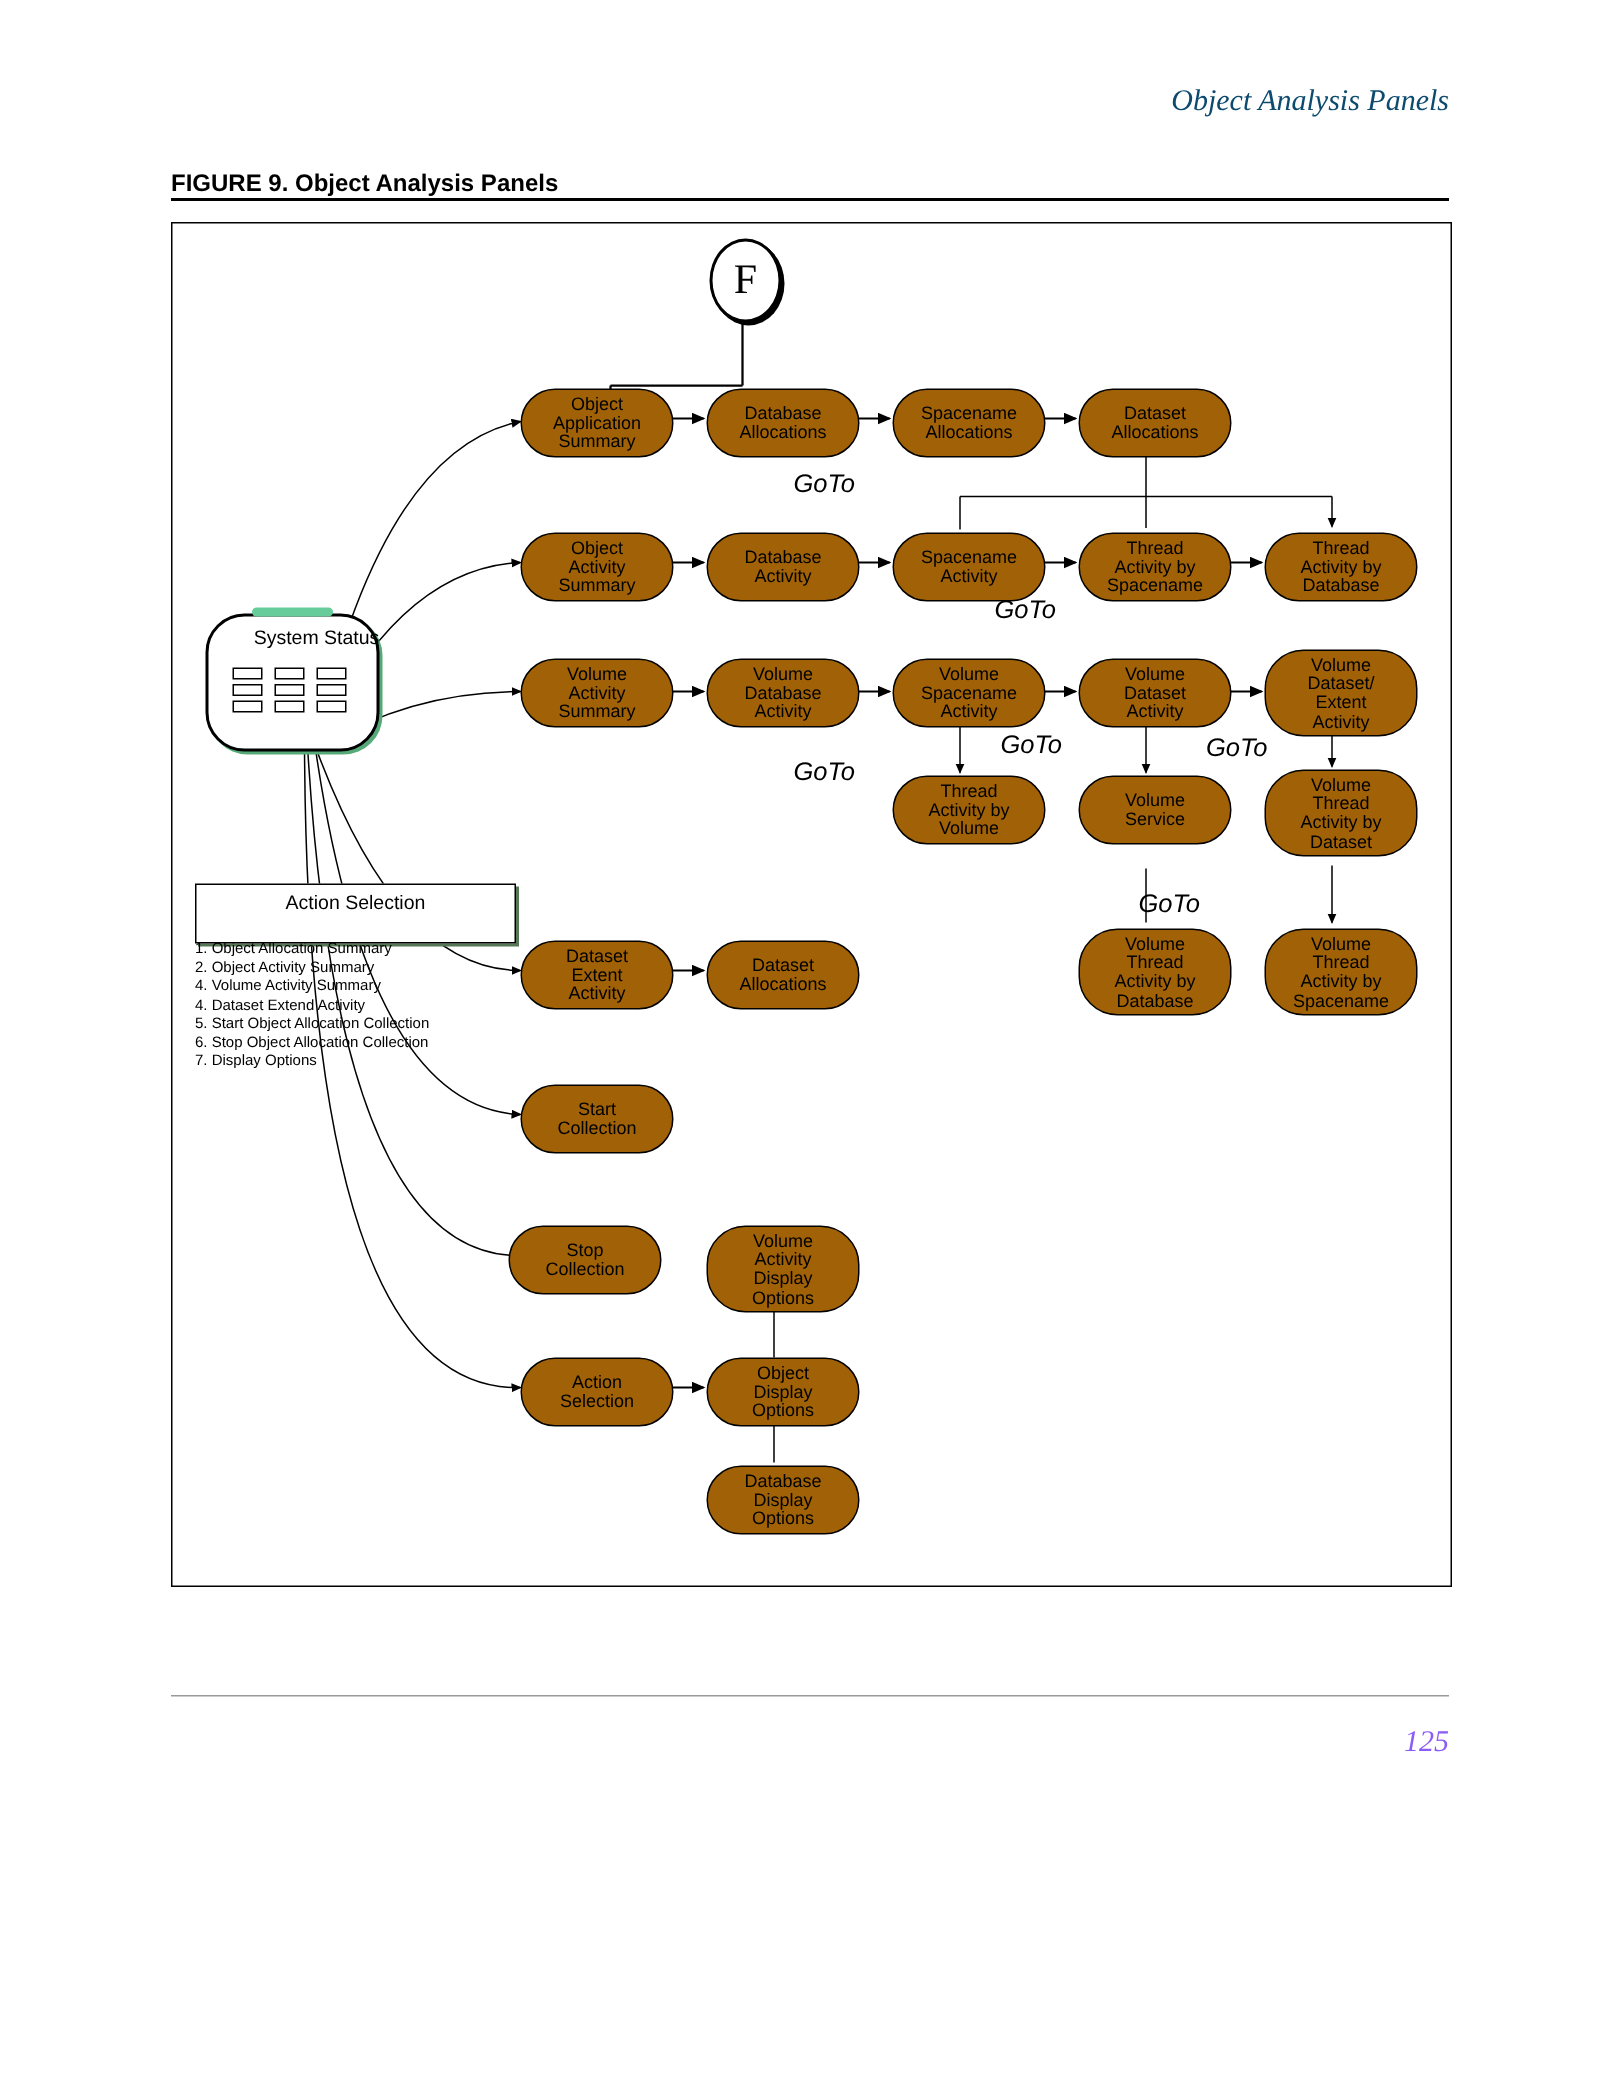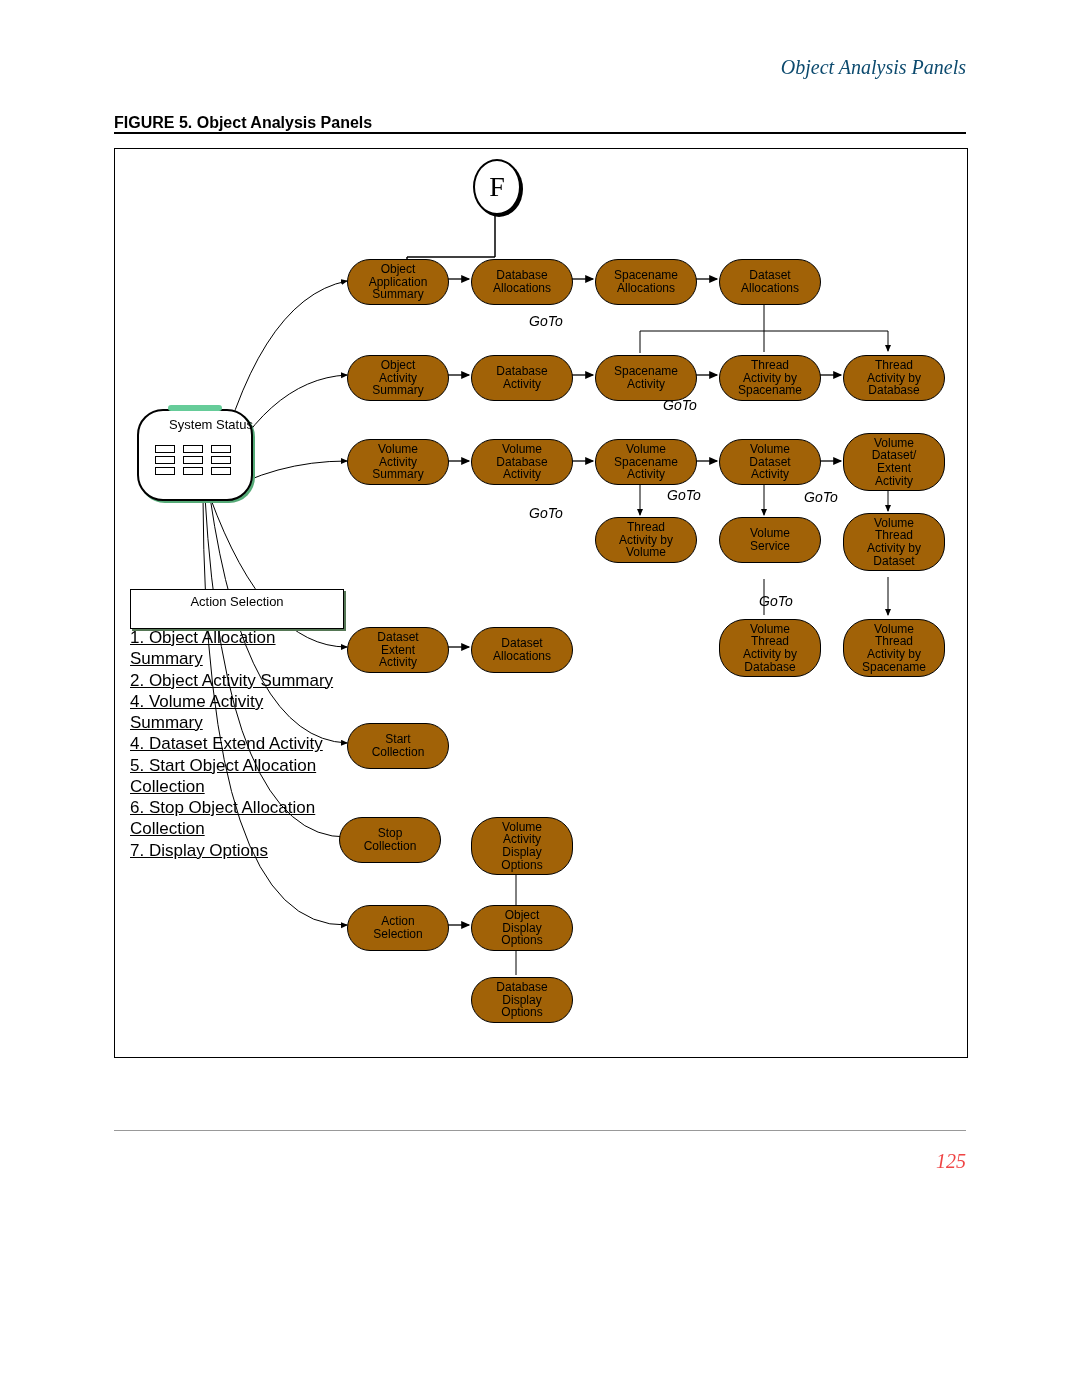--- a/index.html
+++ b/index.html
@@ -53,21 +53,21 @@
   width: 852px;
   border-top: 1px solid #999;
 }
 .page-number {
   position: absolute;
   top: 1150px;
   right: 114px;
   font-style: italic;
   font-family: Palatino, "Palatino Linotype", serif;
   font-size: 20px;
-  color: #ef4444;
+  color: #8b5cf6;
 }
 .node {
   position: absolute;
   border: 1.5px solid #000;
   border-radius: 26px;
   text-align: center;
   font-size: 12px;
   line-height: 1.05;
   display: flex;
   flex-direction: column;
@@ -88,42 +88,41 @@
   font-family: "Times New Roman", serif;
   background: #fff;
   display: flex;
   align-items: center;
   justify-content: center;
   box-shadow: 2px 2px 0 #000;
 }
 .goto-label {
   position: absolute;
   font-style: italic;
-  font-size: 14px;
+  font-size: 17px;
 }
 .action-box {
   position: absolute;
   border: 1.5px solid #000;
   box-shadow: 2px 2px 0 #575;
   background: #fff;
   padding: 8px 10px;
   font-size: 12px;
   width: 192px;
 }
 .action-box .ab-title {
   font-weight: normal;
   text-align: center;
   margin-bottom: 4px;
   font-size: 13px;
 }
 .action-list {
   position: absolute;
-  font-size: 17px;
+  font-size: 10px;
   line-height: 1.25;
-  text-decoration: underline;
 }
 .sys-status-box {
   position: absolute;
   background: #fff;
   border: 2px solid #000;
   border-radius: 26px;
   box-shadow: 2px 2px 0 #5a7;
 }
 .sys-status-label {
   position: absolute;
@@ -163,21 +162,21 @@
   width: 852px;
   height: 908px;
   pointer-events: none;
 }
 </style>
 </head>
 <body>
 
 <div class="page">
   <div class="header-title">Object Analysis Panels</div>
-  <div class="figure-caption">FIGURE 5.  Object Analysis Panels</div>
+  <div class="figure-caption">FIGURE 9.  Object Analysis Panels</div>
   <div class="caption-rule"></div>
 
   <div class="diagram-frame">
 
     <svg class="arrows">
       <defs>
         <marker id="arrow" markerWidth="8" markerHeight="8" refX="6" refY="3" orient="auto">
           <path d="M0,0 L7,3 L0,6 Z" fill="#000"></path>
         </marker>
       </defs>

